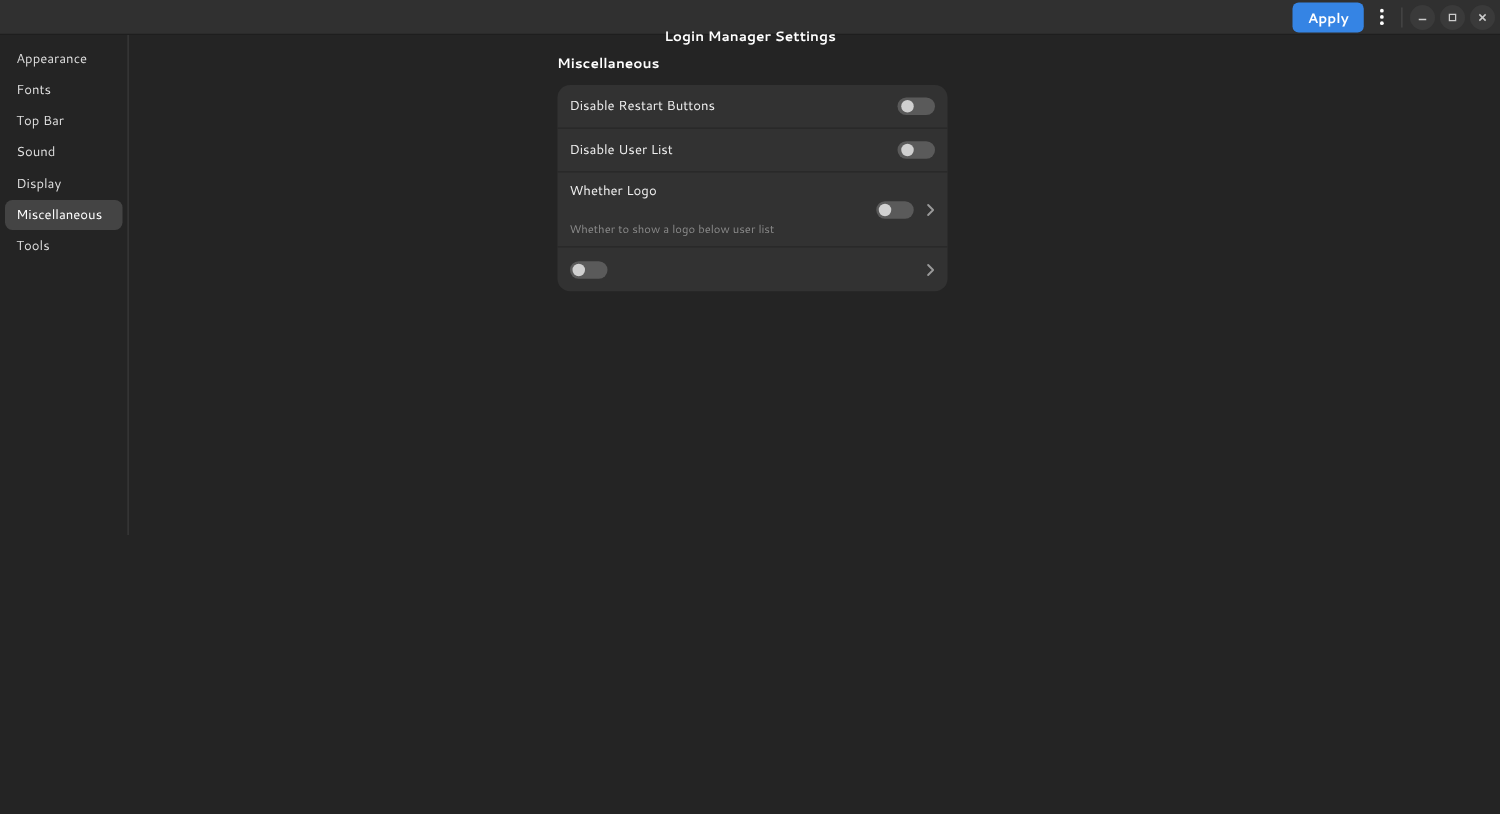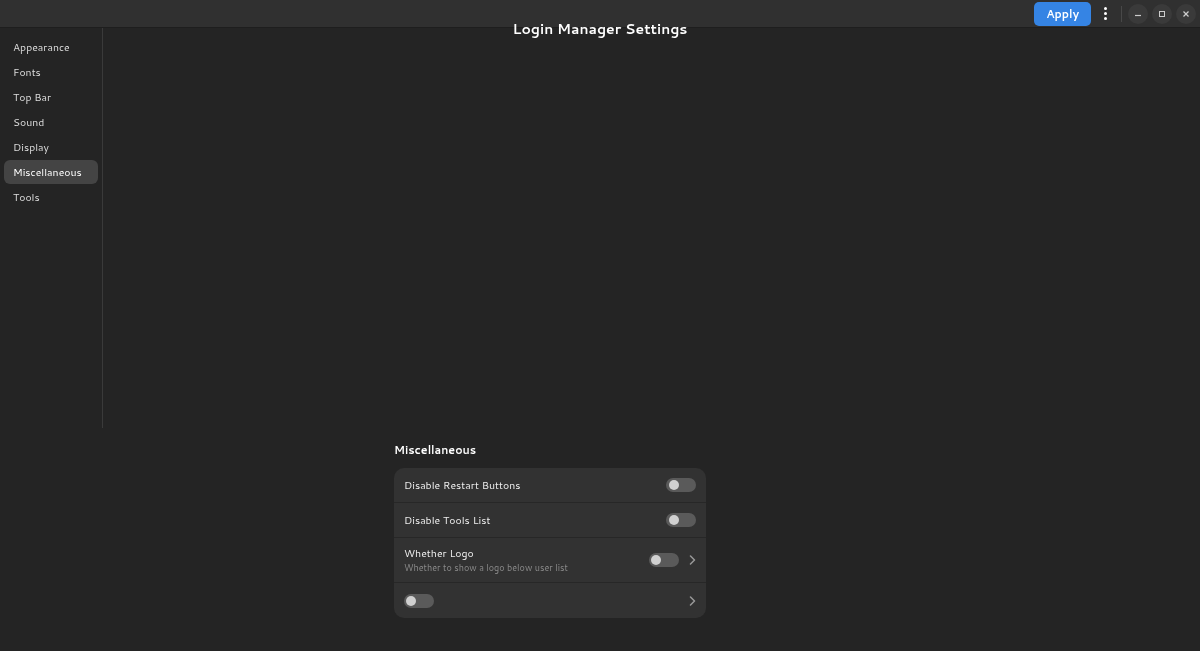--- a/index.html
+++ b/index.html
@@ -20,21 +20,21 @@
       background: #303030;
       display: flex;
       align-items: center;
       position: relative;
       border-bottom: 1px solid #1e1e1e;
     }
     .headerbar-title {
       position: absolute;
       left: 50%;
       transform: translateX(-50%);
-      font-size: 14px;
+      font-size: 11px;
       font-weight: 600;
       color: #ffffff;
       margin-top: 31px;
     }
     .headerbar-right {
       position: absolute;
       right: 4px;
       display: flex;
       align-items: center;
       gap: 4px;
@@ -85,21 +85,20 @@
       justify-content: center;
       cursor: pointer;
     }
     .window-control svg {
       width: 8px;
       height: 8px;
     }
     .main-layout {
       display: flex;
       height: calc(100% - 28px);
-      flex-direction: column;
     }
     .sidebar {
       width: 103px;
       border-right: 1px solid #3a3a3a;
       padding-top: 6px;
       height: 400px;
     }
     .sidebar-item {
       padding: 5px 9px;
       font-size: 10.5px;
@@ -147,21 +146,21 @@
     .settings-row-text {
       flex: 1;
     }
     .settings-row-title {
       font-size: 10.5px;
       color: #eee;
     }
     .settings-row-subtitle {
       font-size: 9px;
       color: #8a8a8a;
-      margin-top: 1px;
+      margin-top: 16px;
     }
     .switch {
       width: 30px;
       height: 14px;
       background: #5a5a5a;
       border-radius: 10px;
       position: relative;
       cursor: pointer;
       flex-shrink: 0;
     }
@@ -246,21 +245,21 @@
           <div class="settings-row-text">
             <div class="settings-row-title">Disable Restart Buttons</div>
           </div>
           <div class="switch off-mid">
             <div class="switch-knob"></div>
           </div>
         </div>
 
         <div class="settings-row">
           <div class="settings-row-text">
-            <div class="settings-row-title">Disable Tools List</div>
+            <div class="settings-row-title">Disable User List</div>
           </div>
           <div class="switch off-mid">
             <div class="switch-knob"></div>
           </div>
         </div>
 
         <div class="settings-row">
           <div class="settings-row-text">
             <div class="settings-row-title">Whether Logo</div>
             <div class="settings-row-subtitle">Whether to show a logo below user list</div>

